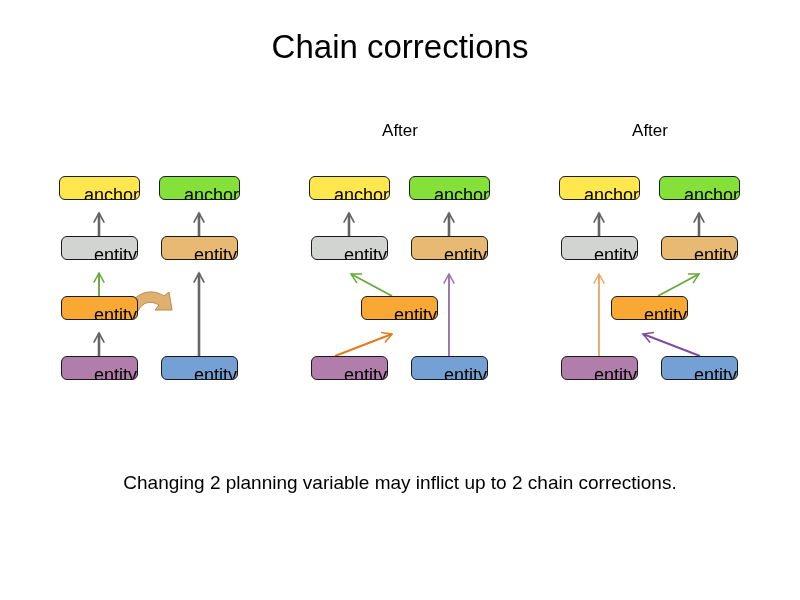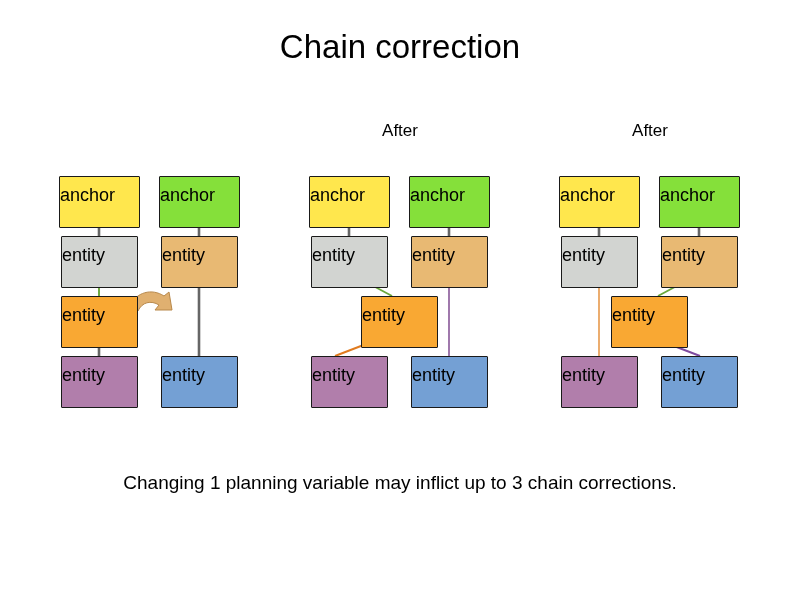--- a/index.html
+++ b/index.html
@@ -56,36 +56,36 @@
     position: absolute;
     top: 0;
     left: 0;
     width: 800px;
     height: 600px;
   }
   .node {
     position: absolute;
     box-sizing: border-box;
     border: 1.3px solid #1a1a1a;
-    border-radius: 1px;
+    border-radius: 6px;
     font-size: 18px;
     line-height: 36px;
-    height: 52px;
-    text-align: left;
+    height: 24px;
+    text-align: right;
     color: #000000;
     white-space: nowrap;
     overflow: hidden;
   }
 </style>
 </head>
 <body>
 
 <div id="slide">
 
-  <div id="title">Chain correction</div>
+  <div id="title">Chain corrections</div>
 
   <div class="panel-label" id="label-before">After</div>
   <div class="panel-label" id="label-after">After</div>
 
   <svg id="diagram" viewBox="0 0 800 600" width="800" height="600" xmlns="http://www.w3.org/2000/svg">
     <defs id="arrow-defs"></defs>
     <g id="arrow-layer">
         <g>
           <line x1="99" y1="236" x2="99" y2="213" stroke="#666666" stroke-width="2.6"></line>
           <path d="M 93.72631907535377 222.6534081807941 L 99 213 L 104.27368092464623 222.6534081807941" fill="none" stroke="#666666" stroke-width="1.7" stroke-linecap="butt"></path>
@@ -171,15 +171,15 @@
       <div class="node" style="left: 411px; top: 356px; width: 77px; background: rgb(116, 160, 212);">entity</div>
       <div class="node" style="left: 559px; top: 176px; width: 81px; background: rgb(255, 231, 77);">anchor</div>
       <div class="node" style="left: 659px; top: 176px; width: 81px; background: rgb(133, 224, 58);">anchor</div>
       <div class="node" style="left: 561px; top: 236px; width: 77px; background: rgb(210, 212, 209);">entity</div>
       <div class="node" style="left: 661px; top: 236px; width: 77px; background: rgb(232, 185, 115);">entity</div>
       <div class="node" style="left: 611px; top: 296px; width: 77px; background: rgb(249, 168, 51);">entity</div>
       <div class="node" style="left: 561px; top: 356px; width: 77px; background: rgb(177, 126, 171);">entity</div>
       <div class="node" style="left: 661px; top: 356px; width: 77px; background: rgb(116, 160, 212);">entity</div>
     </div>
 
-  <div id="caption">Changing 1 planning variable may inflict up to 3 chain corrections.</div>
+  <div id="caption">Changing 2 planning variable may inflict up to 2 chain corrections.</div>
 
 </div>
 
 </body></html>

